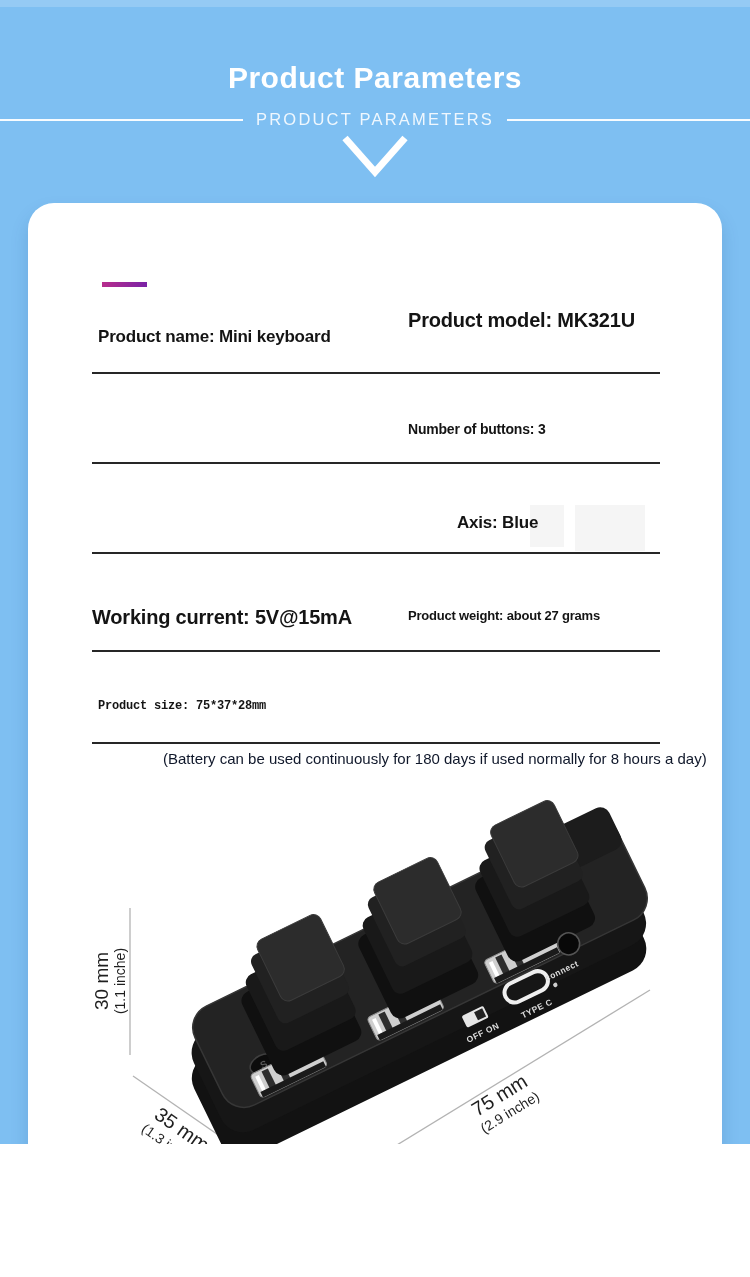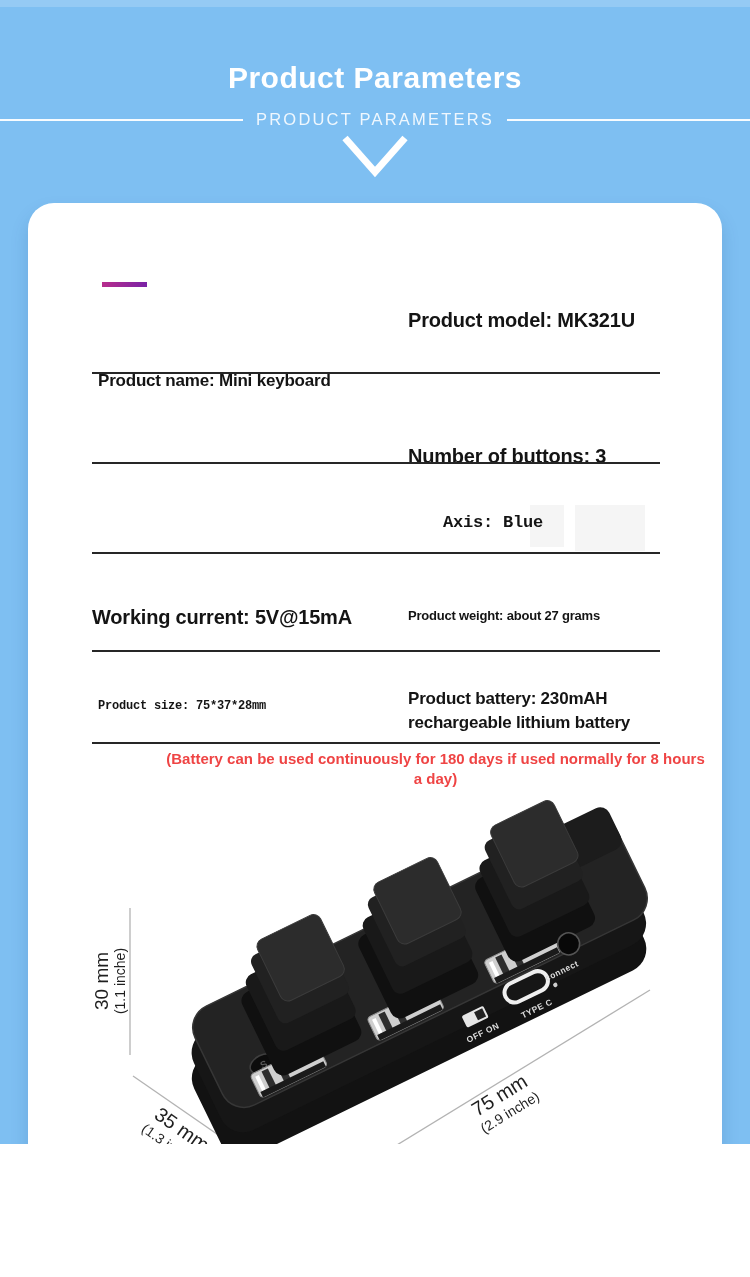--- a/index.html
+++ b/index.html
@@ -35,38 +35,38 @@
   .card{
     position:absolute; left:28px; top:203px; width:694px; height:1016px;
     background:#ffffff; border-radius:26px; z-index:2;
     box-shadow:0 10px 18px rgba(25,70,125,.18);
   }
   .accent{
     position:absolute; left:74px; top:79px; width:45px; height:5px;
     background:linear-gradient(90deg,#b72d8c,#7a22a6);
   }
   .cell{position:absolute; color:#141414; font-weight:700; white-space:nowrap; letter-spacing:-.2px;}
-  .r1l{left:70px; top:124px; font-size:17px;margin-top:44px;}
+  .r1l{left:70px; top:124px; font-size:17px;}
   .r1r{left:380px; top:106px; font-size:20px;}
   .r2l{left:70px; top:211px; font-size:20px;}
-  .r2r{left:380px; top:218px; font-size:20px;margin-top:24px;}
+  .r2r{left:380px; top:218px; font-size:14px;}
   .r3l{left:70px; top:308px; font-size:17px;}
-  .r3r{left:415px; top:310px; font-size:17px;font-family:Liberation Mono, monospace;}
+  .r3r{left:429px; top:310px; font-size:17px;}
   .r4l{left:64px; top:403px; font-size:20px;}
   .r4r{left:380px; top:405px; font-size:13px;}
   .r5l{left:70px; top:496px; font-size:12px;font-family:Liberation Mono, monospace;}
   .r5r{left:380px; top:484px; font-size:17px; width:280px; white-space:normal; line-height:24px;}
   .divider{position:absolute; left:64px; width:568px; height:1.5px; background:#262626;}
   .div1{top:169px;} .div2{top:259px;} .div3{top:349px;} .div4{top:447px;} .div5{top:539px;}
   .ghost{position:absolute; background:#f5f5f5;}
   .g1{left:502px; top:302px; width:34px; height:42px;}
   .g2{left:547px; top:302px; width:70px; height:46px;}
   .note{
     position:absolute; left:135px; top:546px; width:545px;
-    font-size:15px; line-height:20px; font-weight:700; color:#ef4444;text-align:center;
+    font-size:15px; line-height:20px; font-weight:400; color:#0f172a;
   }
   .figure{position:absolute; left:47px; top:580px;}
   .dim-big{font-size:19px; fill:#1f1f1f;}
   .dim-big2{font-size:20px; fill:#1f1f1f;}
   .dim-small{font-size:14px; fill:#1f1f1f;}
   .klabel{fill:#dcdcdc; font-size:8.5px; letter-spacing:.5px; font-weight:700;}
 </style>
 </head>
 <body>
 
@@ -100,21 +100,20 @@
     <div class="ghost g1"></div>
     <div class="ghost g2"></div>
     <div class="cell r3r">Axis: Blue</div>
     <div class="divider div3"></div>
 
     <div class="cell r4l">Working current: 5V@15mA</div>
     <div class="cell r4r">Product weight: about 27 grams</div>
     <div class="divider div4"></div>
 
     <div class="cell r5l">Product size: 75*37*28mm</div>
-    <div class="cell r5r">Product battery: 230mAH rechargeable lithium battery</div>
     <div class="divider div5"></div>
 
     <div class="note">(Battery can be used continuously for 180 days if used normally for 8 hours a day)</div>
 
     <svg class="figure" width="600" height="450" viewBox="0 0 600 450">
 
       <line x1="55" y1="125" x2="55" y2="272" stroke="#b3b3b3" stroke-width="1.3"></line>
       <line x1="58" y1="293" x2="220" y2="405" stroke="#b3b3b3" stroke-width="1.3"></line>
       <line x1="255" y1="403" x2="575" y2="207" stroke="#b3b3b3" stroke-width="1.3"></line>
 

